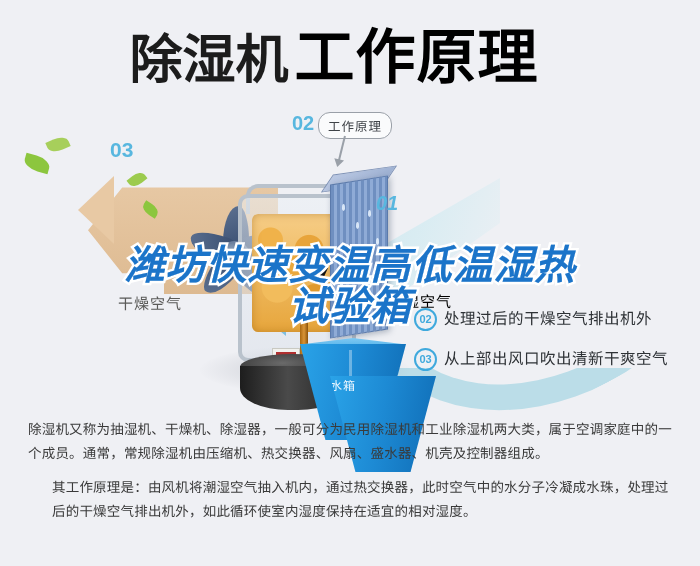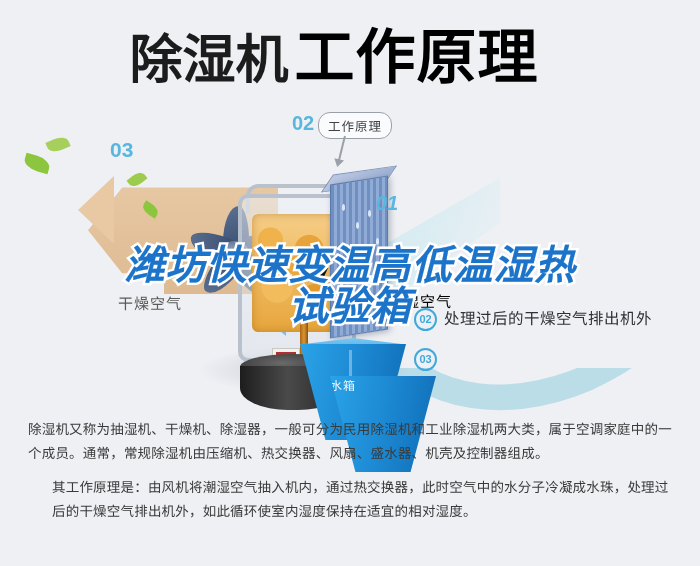--- a/index.html
+++ b/index.html
@@ -336,20 +336,21 @@
     <div class="lbl dry">干燥空气</div>
     <div class="lbl humid">潮湿空气</div>
 
     <div class="bubble">工作原理</div>
     <div class="bubble-tail"></div>
 
     <div class="badge b-cap1">02</div>
     <div class="caption cap1">处理过后的干燥空气排出机外</div>
 
     <div class="badge b-cap2">03</div>
+    <div class="caption cap2">从上部出风口吹出清新干爽空气</div>
   </div>
 
   <div class="watermark">
     <span class="wm-stack">
       <span class="wm-line">潍坊快速变温高低温湿热</span>
       <span class="wm-line front">潍坊快速变温高低温湿热</span>
     </span>
     <span class="wm-stack">
       <span class="wm-line">试验箱</span>
       <span class="wm-line front">试验箱</span>

